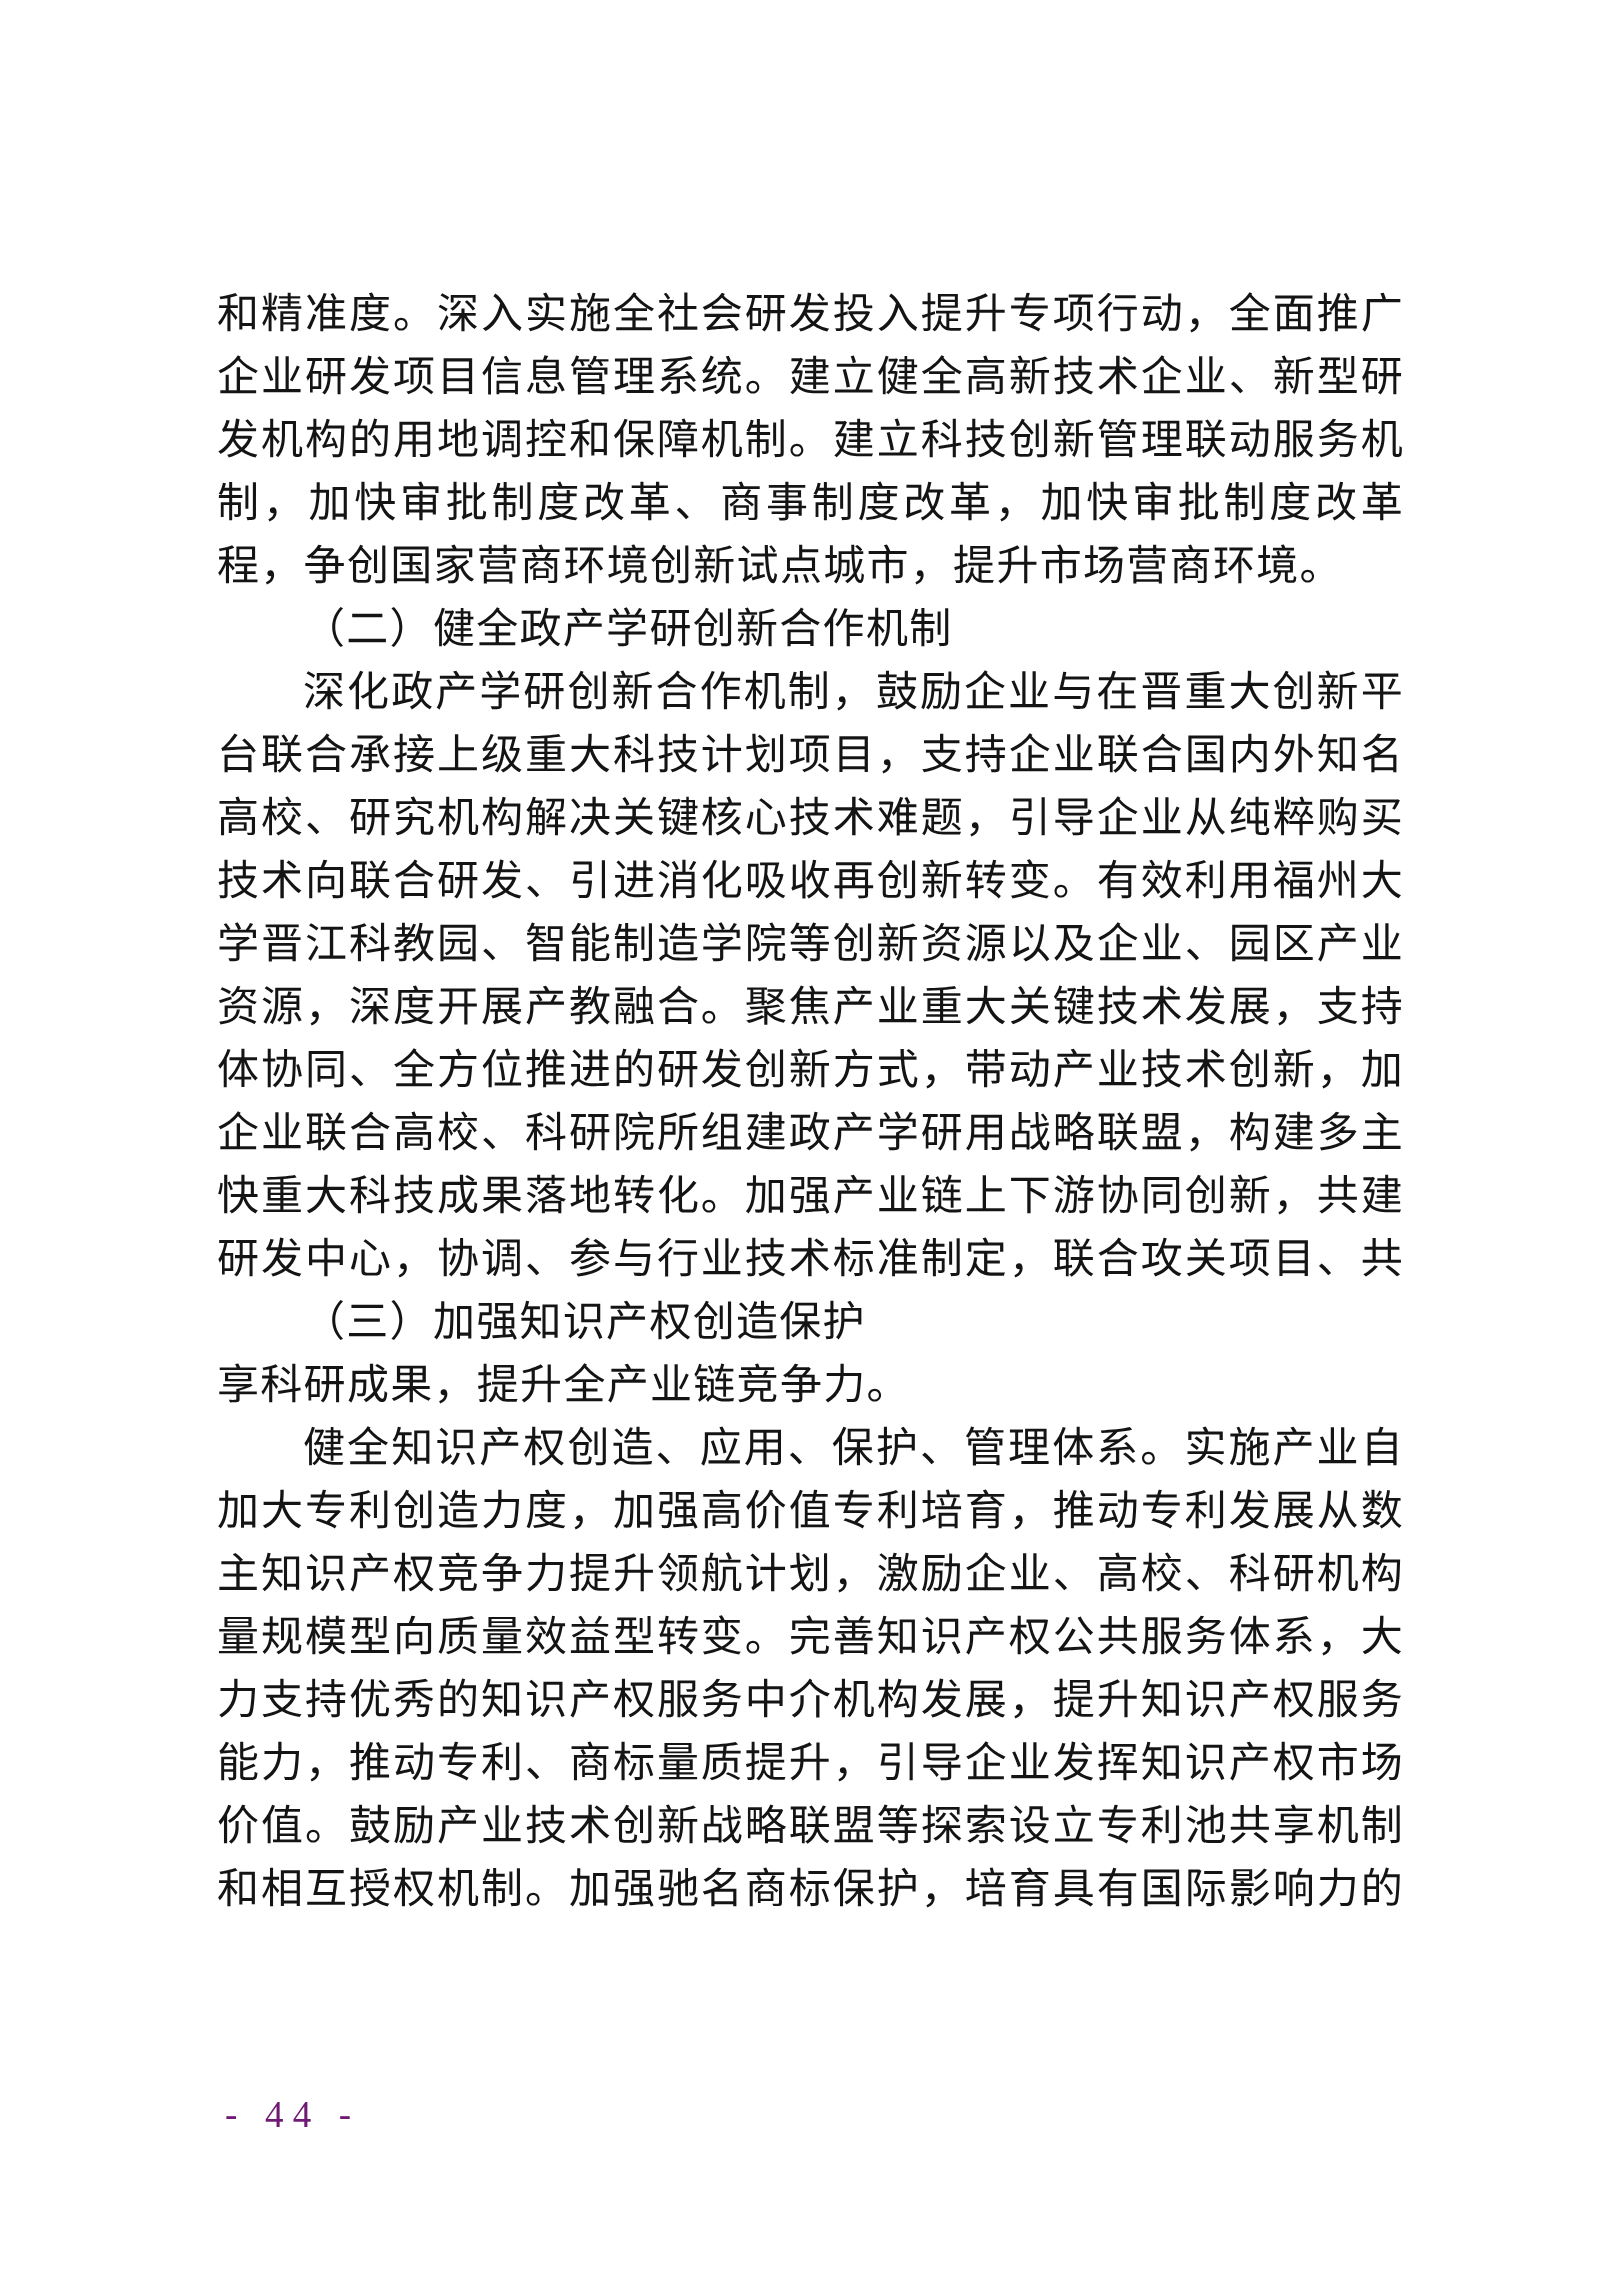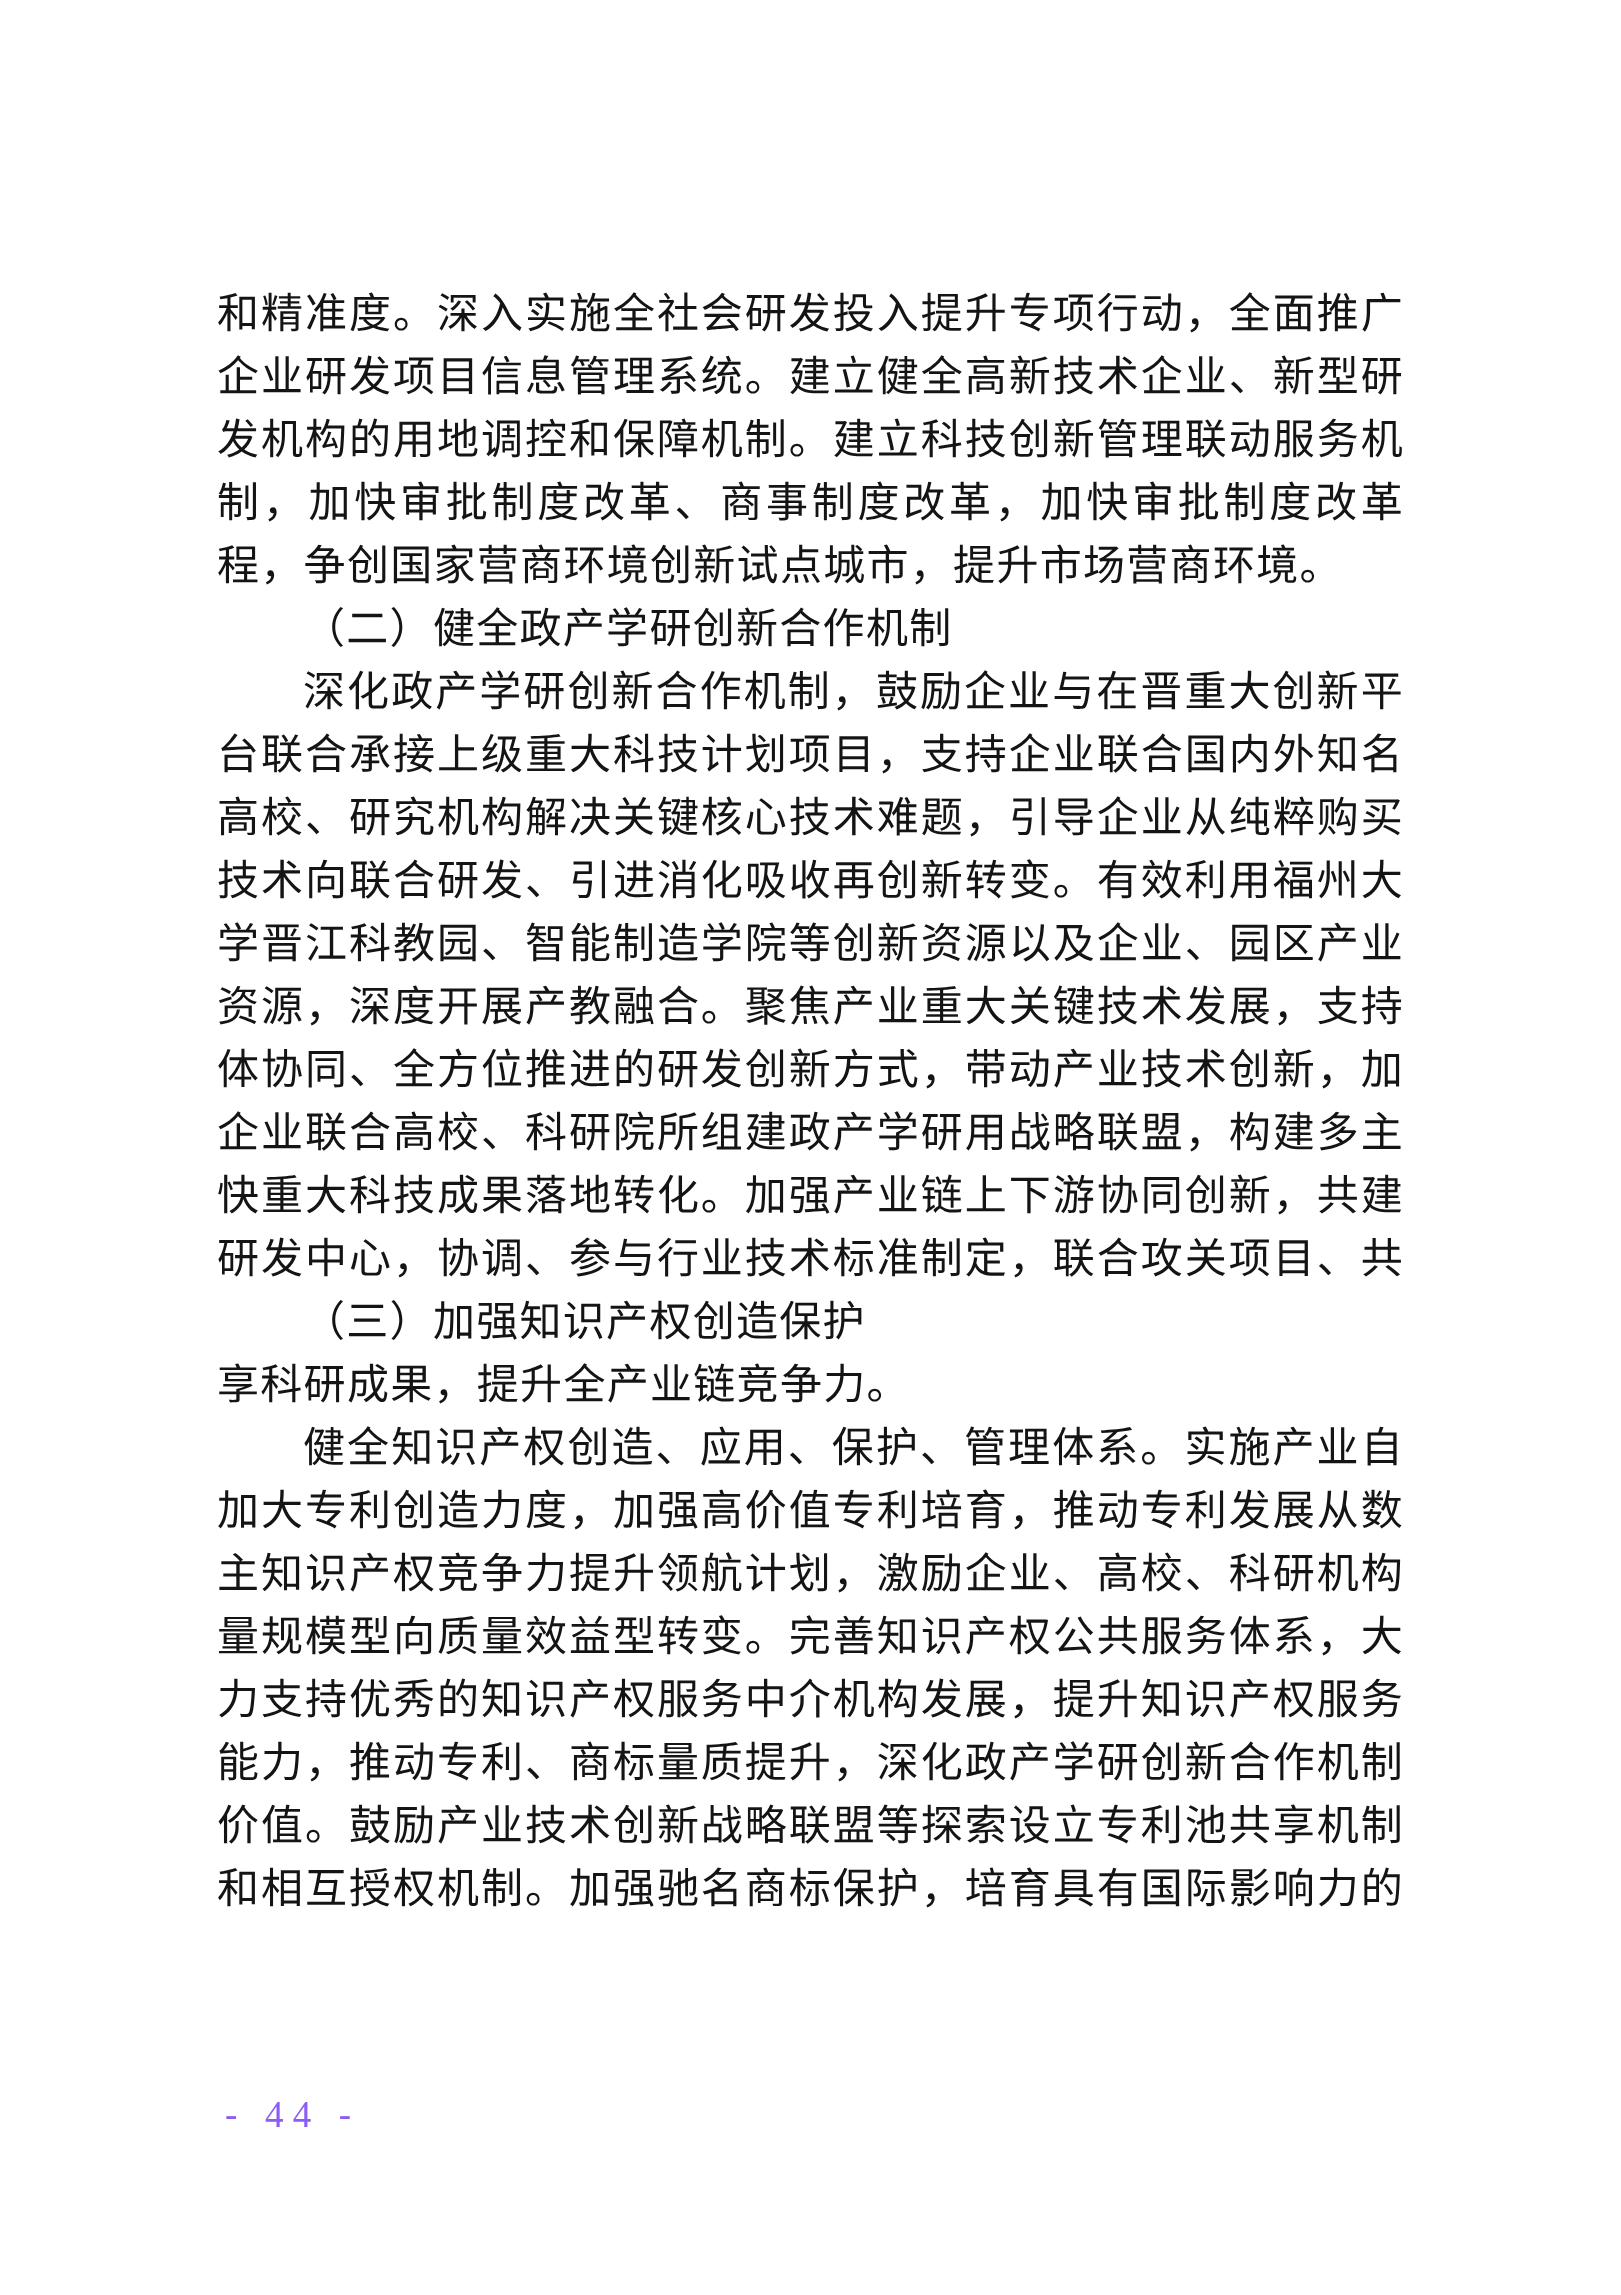--- a/index.html
+++ b/index.html
@@ -42,21 +42,21 @@
     
     font-weight: 400;
   }
   .page-number {
     position: absolute;
     left: 225px;
     top: 2094px;
     font-size: 37px;
     line-height: 42px;
     letter-spacing: 9.2px;
-    color: #8b5cf6;
+    color: #701a75;
     white-space: nowrap;
   }
 </style>
 </head>
 <body>
 
 <div class="page">
 
   <div class="text-block">
 
@@ -80,21 +80,21 @@
     <div class="line">研发中心，协调、参与行业技术标准制定，联合攻关项目、共</div>
     <div class="line short indent heading">（三）加强知识产权创造保护</div>
 
     <div class="line short">享科研成果，提升全产业链竞争力。</div>
 
     <div class="line indent">健全知识产权创造、应用、保护、管理体系。实施产业自</div>
     <div class="line">加大专利创造力度，加强高价值专利培育，推动专利发展从数</div>
     <div class="line">主知识产权竞争力提升领航计划，激励企业、高校、科研机构</div>
     <div class="line">量规模型向质量效益型转变。完善知识产权公共服务体系，大</div>
     <div class="line">力支持优秀的知识产权服务中介机构发展，提升知识产权服务</div>
-    <div class="line">能力，推动专利、商标量质提升，深化政产学研创新合作机制</div>
+    <div class="line">能力，推动专利、商标量质提升，引导企业发挥知识产权市场</div>
     <div class="line">价值。鼓励产业技术创新战略联盟等探索设立专利池共享机制</div>
     <div class="line">和相互授权机制。加强驰名商标保护，培育具有国际影响力的</div>
 
   </div>
 
   <div class="page-number">- 44 -</div>
 
 </div>
 
 

